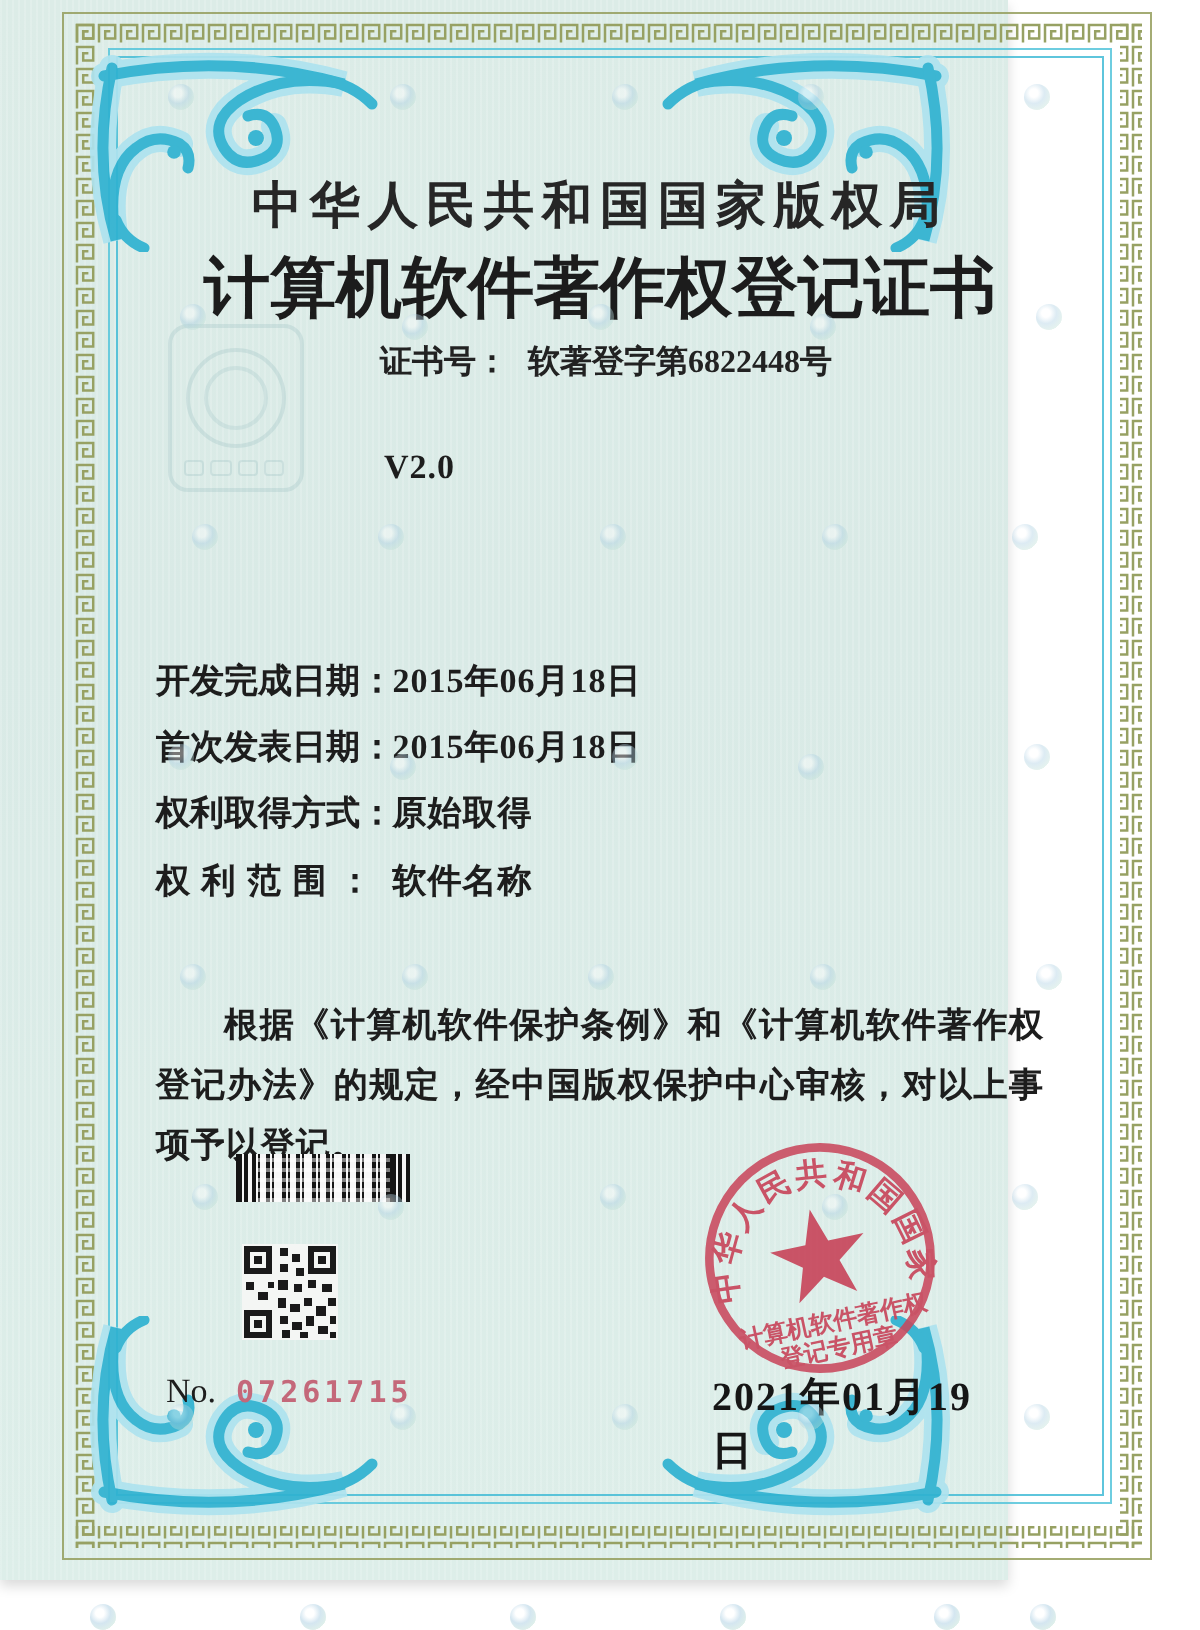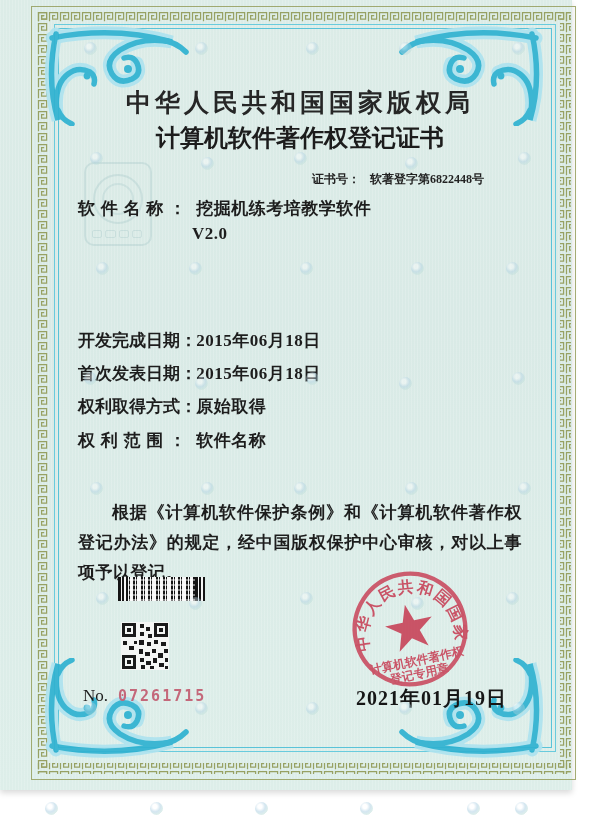--- a/index.html
+++ b/index.html
@@ -1,19 +1,19 @@
 <!DOCTYPE html>
 <html><head>
 <meta charset="utf-8">
 <style>
   html,body{margin:0;padding:0;background:#ffffff;}
   #stage{position:relative;width:600px;height:815px;overflow:hidden;background:#ffffff;
          font-family:"Liberation Serif","DejaVu Serif",serif;}
   
-  #paper{position:absolute;left:0;top:0;width:572px;height:790px;
+  #paper{position:absolute;left:0;top:0;width:504px;height:790px;
          background:
            repeating-linear-gradient(90deg, rgba(255,255,255,.16) 0 1px, rgba(0,0,0,0) 1px 3px),
            linear-gradient(180deg,#dcEce7 0%,#d9eae6 40%,#ddeee9 100%);
          box-shadow:0 3px 6px rgba(0,0,0,.15);}
   
   .outer-line{position:absolute;left:31px;top:6px;width:543px;height:772px;
               border:1px solid rgba(148,158,92,.85);}
   
   #gk-frame{position:absolute;left:37px;top:11px;}
   
@@ -34,22 +34,22 @@
   .emboss .c1{position:absolute;left:7px;top:10px;width:46px;height:46px;border-radius:50%;
               border:2px solid rgba(120,170,175,.35);}
   .emboss .c2{position:absolute;left:16px;top:19px;width:28px;height:28px;border-radius:50%;
               border:2px solid rgba(120,170,175,.3);}
   .emboss .ltrs{position:absolute;left:6px;bottom:6px;width:50px;height:8px;display:flex;gap:3px;}
   .emboss .ltrs i{flex:1;border:1.5px solid rgba(120,170,175,.35);border-radius:2px;}
   
   .authority{position:absolute;left:0;top:86px;width:600px;text-align:center;
              font-size:25px;letter-spacing:4px;color:#262626;font-weight:600;}
   .cert-title{position:absolute;left:0;top:122px;width:600px;text-align:center;
-              font-size:24px;font-weight:bold;letter-spacing:0px;color:#1c1c1c;}
-  .certno{position:absolute;top:171px;right:88px;font-size:12px;font-weight:bold;color:#222;margin-left:24px;}
+              font-size:33px;font-weight:bold;letter-spacing:0px;color:#1c1c1c;}
+  .certno{position:absolute;top:171px;right:88px;font-size:16px;font-weight:bold;color:#222;margin-left:24px;}
   .certno .lab{margin-right:10px;}
   .row{position:absolute;left:78px;font-size:17px;font-weight:bold;color:#1d1d1d;white-space:nowrap;}
   .row .lbl{display:inline-block;width:108px;text-align:justify;text-align-last:justify;}
   .row .val{margin-left:6px;letter-spacing:.5px;}
   .r1{top:197px}.r1b{top:224px;left:192px}.r2{top:261px}.r3{top:329px}
   .r4{top:362px}.r5{top:395px}.r6{top:429px}.r7{top:462px}
   .statement{position:absolute;left:78px;top:498px;width:444px;font-size:17px;font-weight:bold;
              color:#1d1d1d;line-height:30px;text-indent:2em;text-align:justify;letter-spacing:.5px;}
   
   .pdf417{position:absolute;left:118px;top:577px;width:87px;height:24px;
@@ -161,24 +161,20 @@
           <i></i>
         </div>
     </div>
 
     <div class="authority">中华人民共和国国家版权局</div>
     <div class="cert-title">计算机软件著作权登记证书</div>
     <div class="certno">
       <span class="lab">证书号：</span><span>软著登字第6822448号</span>
     </div>
 
-    <div class="row r1">
-      <span class="lbl">软件名称：</span>
-      <span class="val">挖掘机练考培教学软件</span>
-    </div>
     <div class="row r1b">
       <span class="val" style="margin-left:0">V2.0</span>
     </div>
     <div class="row r3">
       <span class="lbl">开发完成日期：</span>
       <span class="val">2015年06月18日</span>
     </div>
     <div class="row r4">
       <span class="lbl">首次发表日期：</span>
       <span class="val">2015年06月18日</span>

